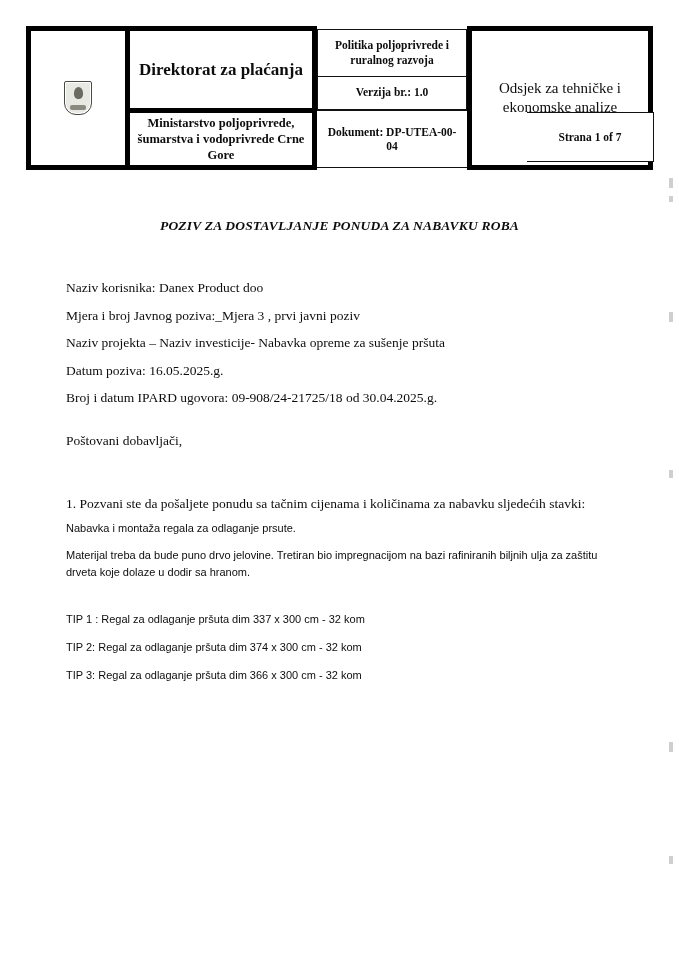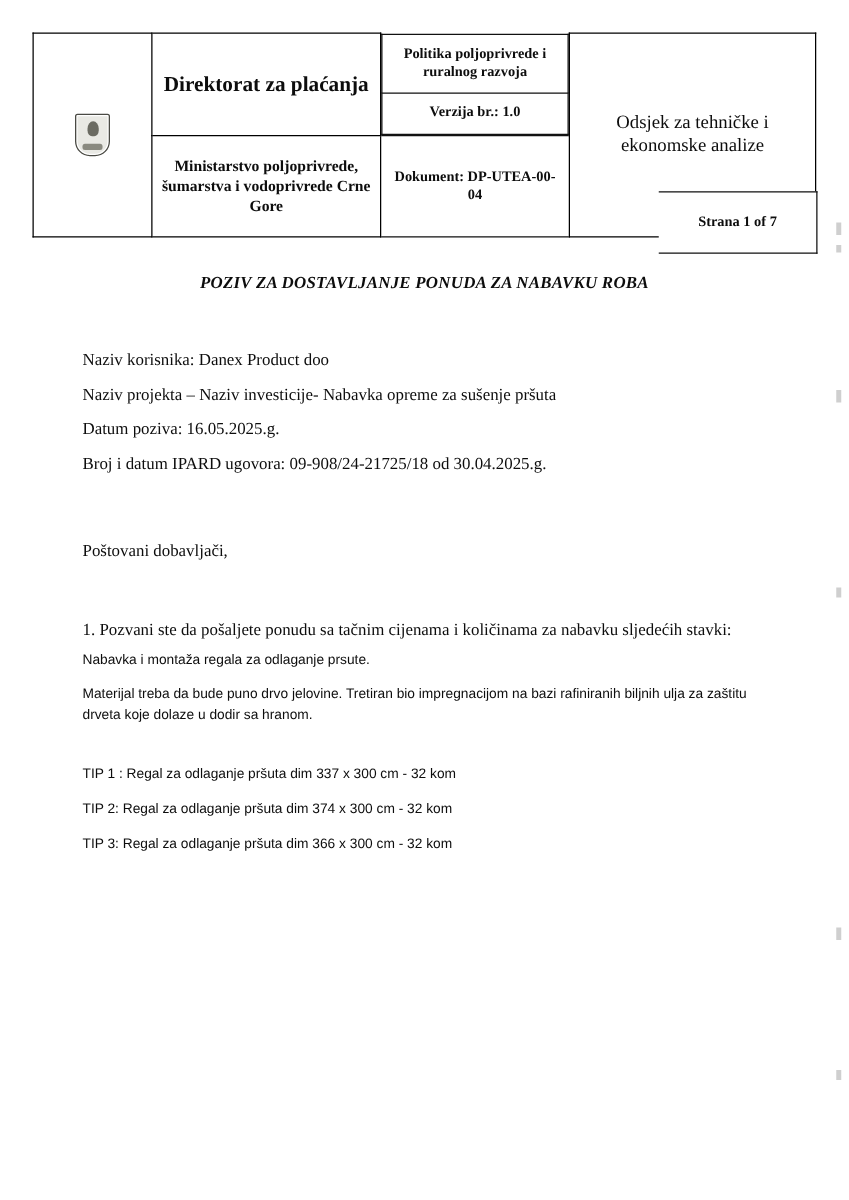--- a/index.html
+++ b/index.html
@@ -27,22 +27,22 @@
   
   .header-table {
     position: absolute;
     left: 26px;
     top: 26px;
     width: 627px;
     border-collapse: collapse;
     table-layout: fixed;
   }
   .header-table td {
-    border: 1px solid #000000;
-    padding: 16px 4px;
+    border: 5px solid #000000;
+    padding: 2px 4px;
     text-align: center;
     vertical-align: middle;
     font-family: "Liberation Serif", serif;
   }
   .cell-logo {
     width: 86px;
     height: 68px;
   }
   .crest {
     width: 26px;
@@ -231,26 +231,27 @@
                 <tr>
             <td style="border:none;">Dokument: DP-UTEA-00-04</td>
           </tr>
         </tbody>
             </table>
       </td>
     </tr>
   </tbody>
     </table>
 
-  <div style="position:absolute; left:527px; top:112px; width:126px; height:48px; border:1px solid #111; border-left:none; display:flex; align-items:center; justify-content:center; font-size:11.5px; font-weight:bold; font-family:'Liberation Serif', serif; background:#fff;margin-top:41px;">Strana 1 of 7</div>
+  <div style="position:absolute; left:527px; top:112px; width:126px; height:48px; border:1px solid #111; border-left:none; display:flex; align-items:center; justify-content:center; font-size:11.5px; font-weight:bold; font-family:'Liberation Serif', serif; background:#fff;">Strana 1 of 7</div>
 
   <div class="doc-title">POZIV ZA DOSTAVLJANJE PONUDA ZA NABAVKU ROBA</div>
 
   <div class="block-meta">
     <p>Naziv korisnika: Danex Product doo</p>
+    <p>Mjera i broj Javnog poziva:_Mjera 3 , prvi javni poziv</p>
     <p>Naziv projekta – Naziv investicije- Nabavka opreme za sušenje pršuta</p>
     <p>Datum poziva: 16.05.2025.g.</p>
     <p>Broj i datum IPARD ugovora: 09-908/24-21725/18 od 30.04.2025.g.</p>
   </div>
 
   <div class="salutation">Poštovani dobavljači,</div>
 
   <div class="item-1">1.  Pozvani ste da pošaljete ponudu sa tačnim cijenama i količinama za nabavku sljedećih stavki:</div>
 
   <div class="para-small para-materijal">Materijal treba da bude puno drvo jelovine. Tretiran bio impregnacijom na bazi rafiniranih biljnih ulja za zaštitu drveta koje dolaze u dodir sa hranom.</div>

